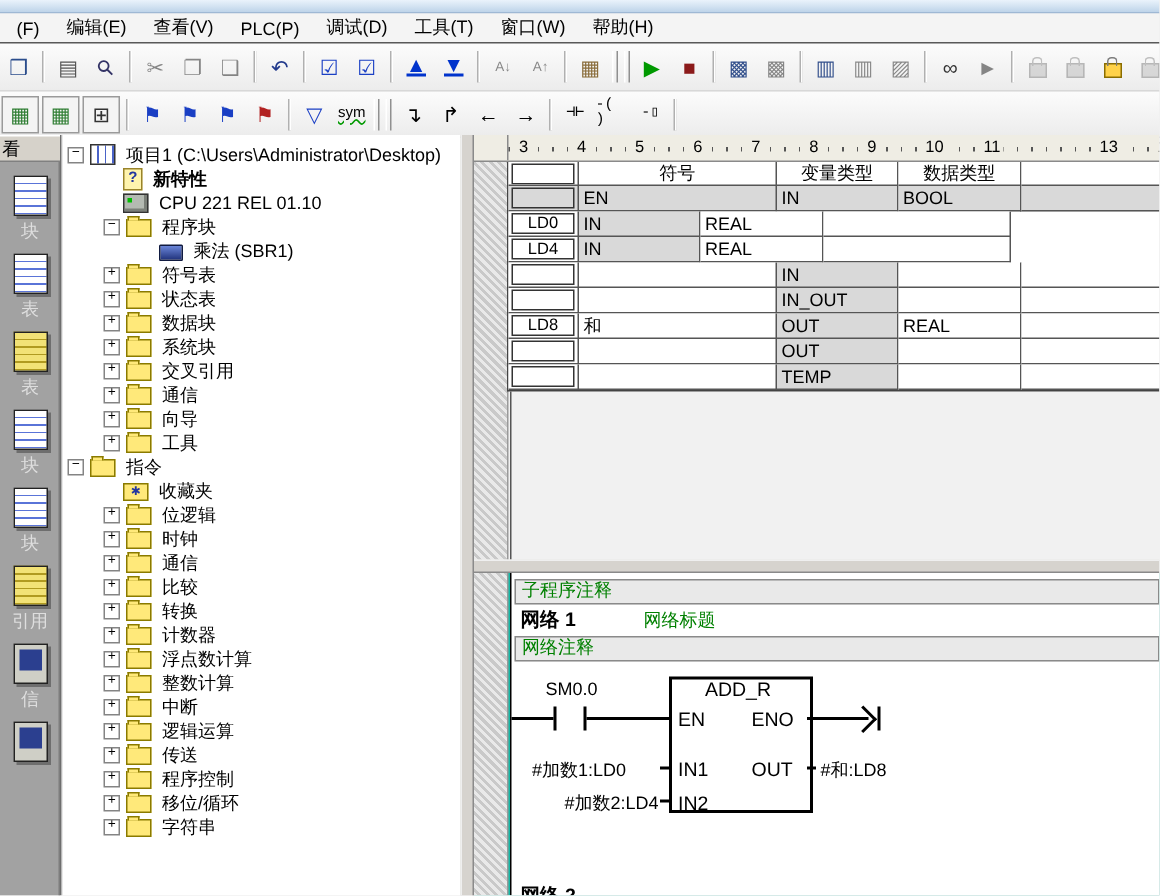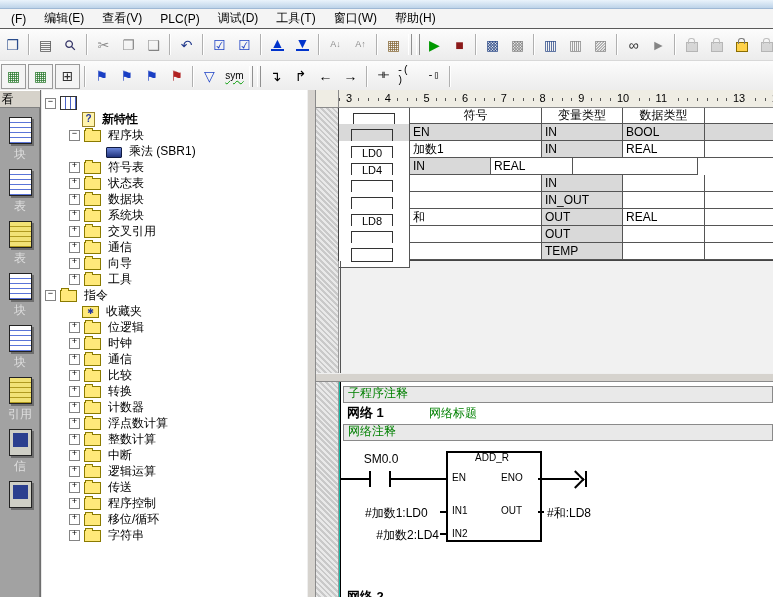--- a/index.html
+++ b/index.html
@@ -79,37 +79,37 @@
   #upane{height:265px;position:relative;background:#f1f1f1;flex:none;overflow:hidden}
   .hatch{position:absolute;left:0;top:0;bottom:0;width:22px;
         background:repeating-linear-gradient(45deg,#e9e9e9 0 2px,#c9c9c9 2px 4px);border-right:1px solid #9a9a9a}
   #vtable{position:absolute;left:22px;top:0;background:#fff;border:1px solid #444;border-top:none}
   .vrow{display:flex;height:17px}
   .vrow.h{height:16px}
   .vc{border-right:1px solid #555;border-bottom:1px solid #555;font-size:12px;padding:0 3px;
         display:flex;align-items:center;overflow:hidden;flex:none;background:#fff}
   .vc.center{justify-content:center}
   .vc.gray{background:#d9d9d9}
-  .vc.addr{padding:12px;}
+  .vc.addr{padding:0;justify-content:center}
   .abox{width:40px;height:12px;border:1px solid #333;background:#fff;font-size:11px;line-height:12px;text-align:center}
   .abox.gray{background:#d9d9d9}
   .uvline{position:absolute;left:24px;top:153px;bottom:0;width:1px;background:#555}
   #hsplit{height:7px;background:#d6d3ce;border-top:1px solid #efefef;border-bottom:1px solid #8a8a8a;flex:none;cursor:row-resize}
   
   #lpane{flex:1;position:relative;background:#14b8a6;overflow:hidden}
   #lcontent{position:absolute;left:24px;right:0;top:0;bottom:0;border-left:1px solid #000;background:#fff}
   .cbar{position:absolute;left:2px;right:0;height:15px;background:#e9e9e9;border:1px solid #8a8a8a;
         font-size:12px;line-height:13px;padding-left:4px;color:#008000;overflow:hidden;white-space:nowrap}
   .green{color:#008000}
   .netlbl{position:absolute;font-weight:bold;font-size:13px;white-space:nowrap}
   .nettitle{position:absolute;font-size:12px;white-space:nowrap}
   .hl{position:absolute;height:2px;background:#000}
   .vb{position:absolute;width:2px;height:16px;background:#000}
   .fbox{position:absolute;border:2px solid #000;background:#fff}
-  .pin{position:absolute;font-size:10px;white-space:nowrap}
+  .pin{position:absolute;font-size:13px;white-space:nowrap}
   .opd{position:absolute;font-size:12px;white-space:nowrap}
   .chev{position:absolute;width:11px;height:11px;border-top:2px solid #000;border-right:2px solid #000;transform:rotate(45deg)}
 </style>
 </head>
 <body>
 
 <div class="titlebar"></div>
 <div class="menubar" id="menubar">
     <span class="menu-item">(F)</span>
     <span class="menu-item">编辑(E)</span>
@@ -309,25 +309,31 @@
       <div class="nav-item">
         <div class="nav-ico screen"></div>
         <div class="nav-lbl"></div>
       </div>
     </div>
 
   <div id="tree">
       <div class="trow" style="padding-left: 4px;">
         <span class="texp">−</span>
         <span class="ticon ic-proj"></span>
+        <span class="tlbl">项目1 (C:\Users\Administrator\Desktop)</span>
       </div>
       <div class="trow" style="padding-left: 28px;">
         <span class="tspace"></span>
         <span class="ticon ic-q">?</span>
         <span class="tlbl bold">新特性</span>
+      </div>
+      <div class="trow" style="padding-left: 28px;">
+        <span class="tspace"></span>
+        <span class="ticon ic-cpu"></span>
+        <span class="tlbl">CPU 221 REL 01.10</span>
       </div>
       <div class="trow" style="padding-left: 28px;">
         <span class="texp">−</span>
         <span class="ticon ic-folder"></span>
         <span class="tlbl">程序块</span>
       </div>
       <div class="trow" style="padding-left: 52px;">
         <span class="tspace"></span>
         <span class="ticon ic-chip"></span>
         <span class="tlbl">乘法 (SBR1)</span>
@@ -492,21 +498,20 @@
             </div>
             <div class="vc gray" style="width: 125px;">EN</div>
             <div class="vc gray" style="width: 74px;">IN</div>
             <div class="vc gray" style="width: 75px;">BOOL</div>
             <div class="vc gray" style="width: 118px;"></div>
           </div>
           <div class="vrow">
             <div class="vc addr" style="width: 46px;">
               <div class="abox">LD0</div>
             </div>
-            <div class="vc" style="width: 125px;">加数1</div>
             <div class="vc gray" style="width: 74px;">IN</div>
             <div class="vc" style="width: 75px;">REAL</div>
             <div class="vc" style="width: 118px;"></div>
           </div>
           <div class="vrow">
             <div class="vc addr" style="width: 46px;">
               <div class="abox">LD4</div>
             </div>
             <div class="vc gray" style="width: 74px;">IN</div>
             <div class="vc" style="width: 75px;">REAL</div>
@@ -593,21 +598,21 @@
         <div class="pin" style="top:123px;left:160px">OUT</div>
 
         <div class="hl" style="top:96px;left:197px;width:41px"></div>
         <div class="chev" style="top:91px;left:228px"></div>
         <div class="vb" style="top:89px;left:244px"></div>
 
         <div class="hl" style="top:129px;left:99px;width:6px"></div>
         <div class="hl" style="top:151px;left:99px;width:6px"></div>
         <div class="hl" style="top:129px;left:197px;width:6px"></div>
 
-        <div class="opd" style="top:123px;left:24px;width:90px;text-align:left">#加数1:LD0</div>
+        <div class="opd" style="top:123px;left:0;width:90px;text-align:center">#加数1:LD0</div>
         <div class="opd" style="top:145px;left:8px;width:90px;text-align:right">#加数2:LD4</div>
         <div class="opd" style="top:123px;left:206px">#和:LD8</div>
 
         <div class="netlbl" style="top:206px;left:6px">网络 2</div>
       </div>
     </div>
   </div>
 </div>
 
 </body></html>

